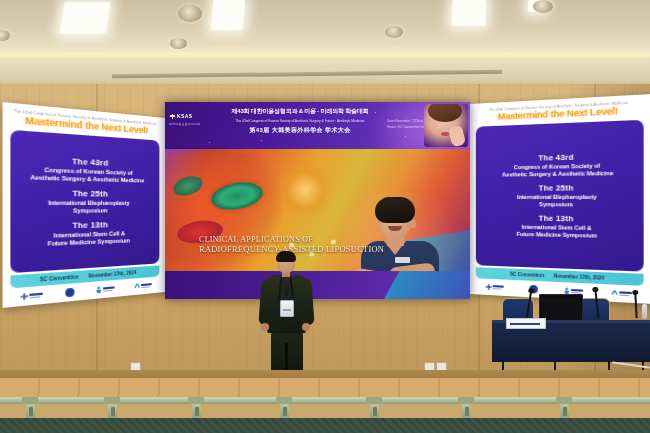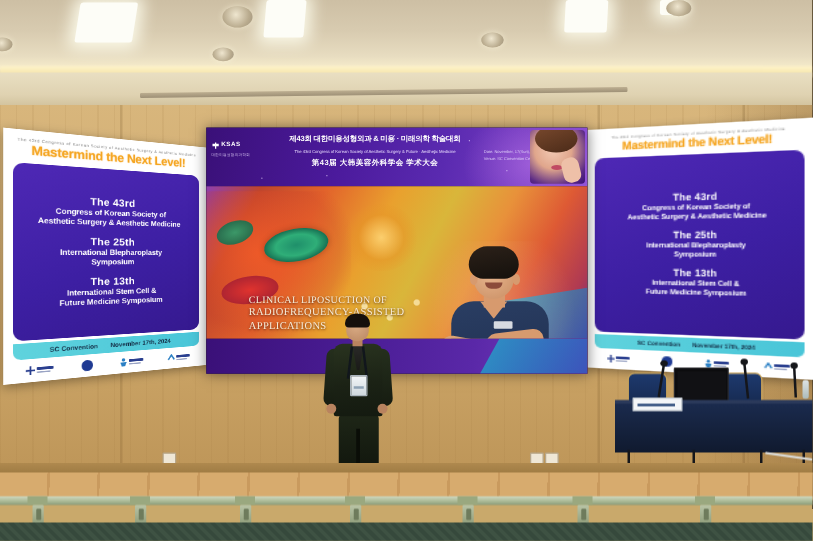--- a/index.html
+++ b/index.html
@@ -442,22 +442,22 @@
         <div class="face"></div>
         <div class="ear" style="left:25px"></div>
         <div class="ear" style="left:59px"></div>
         <div class="eyeL"></div>
         <div class="eyeR"></div>
         <div class="smile"></div>
         <div class="head"></div>
       </div>
 
       <div class="slide-title">
-        <div class="l1">CLINICAL LIPOSUCTION OF</div>
-        <div class="l2">RADIOFREQUENCY-ASSISTED APPLICATIONS</div>
+        <div class="l1">CLINICAL APPLICATIONS OF</div>
+        <div class="l2">RADIOFREQUENCY-ASSISTED LIPOSUCTION</div>
       </div>
 
     </div>
 
     <div class="scr-bottom">
       <div class="ribbon"></div>
       <div class="ltxt">&nbsp;</div>
     </div>
   </div>
 

